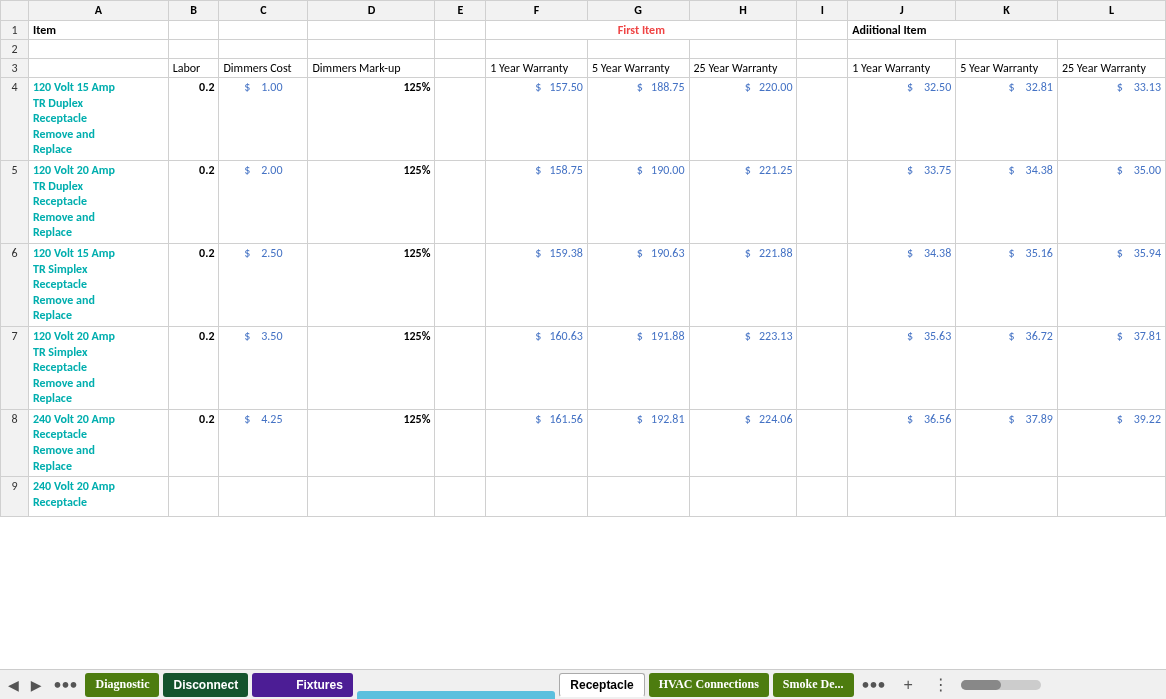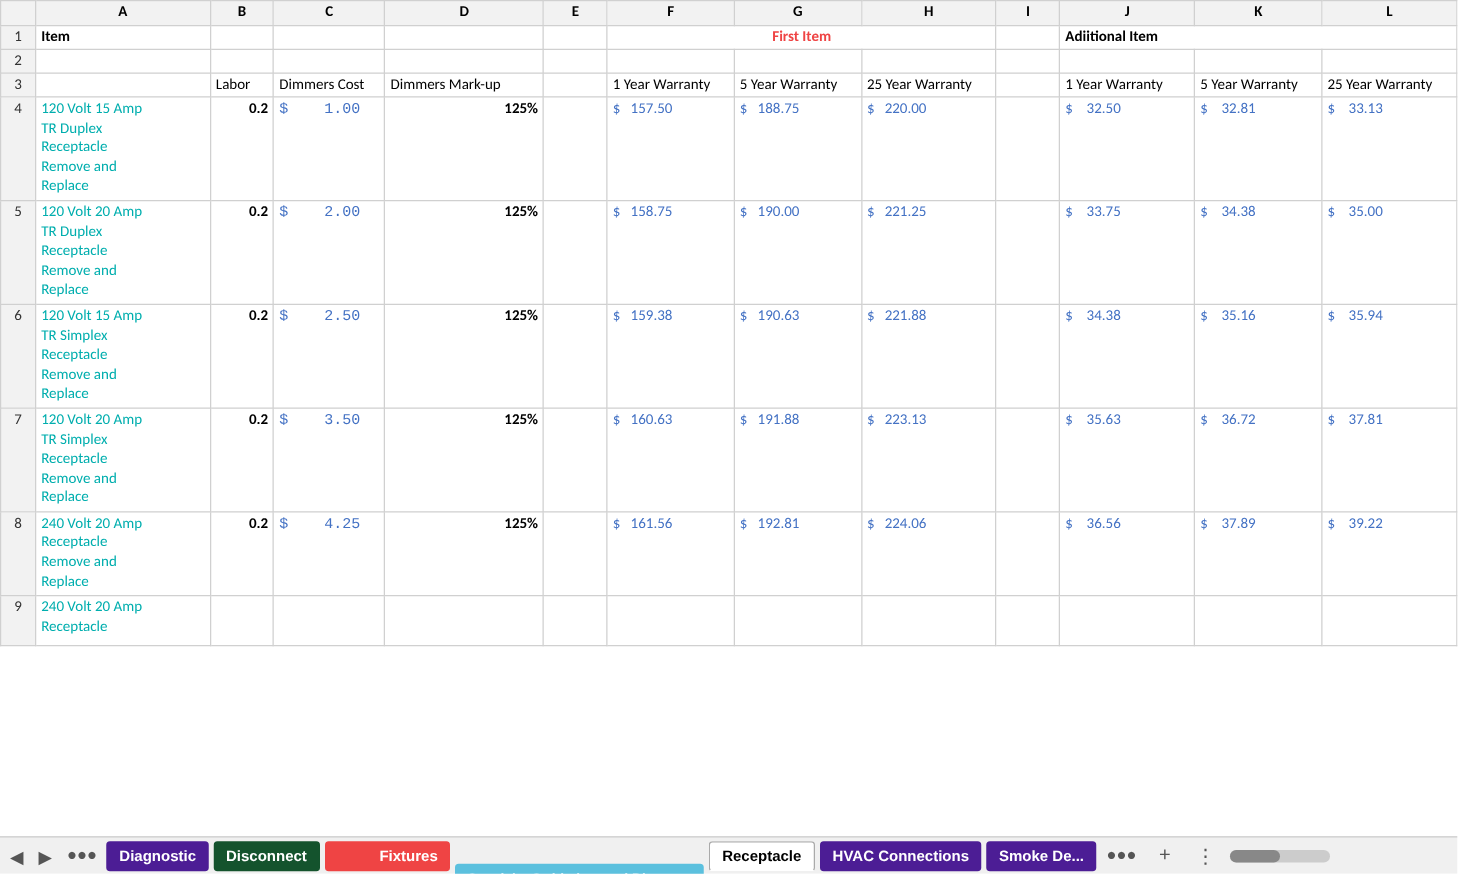--- a/index.html
+++ b/index.html
@@ -103,48 +103,47 @@
       height: 24px;
       padding: 0 10px;
       border-radius: 3px;
       cursor: pointer;
       font-size: 12px;
       color: #fff;
       font-weight: bold;
       border: none;
     }
 
-    .tab.green { background: #4c1d95; }
+    .tab.green { background: #4d7c0f; font-family: Liberation Serif, serif; }
     .tab.red { background: #14532d; }
-    .tab.blue-tab { background: #ef4444; padding-left: 44px; }
+    .tab.blue-tab { background: #4c1d95; padding-left: 44px; }
     .tab.teal { background: #5bc0de; }
     .tab.active-tab { background: #fff; color: #000; border: 1px solid #ccc; font-weight: bold; }
     .tab.add-btn { background: none; color: #555; font-size: 16px; border: none; cursor: pointer; font-weight: normal; }
 
     .scroll-area {
       flex: 1;
       overflow-y: auto;
       overflow-x: auto;
     }
 
     .item-cell {
       color: #00AEAE;
-      font-weight: normal;
+      font-weight: bold;
       line-height: 1.3;
     }
 
     .dollar-cell {
       color: #4472C4;
-      text-align: left;
-      font-family: Liberation Mono, monospace;
+      text-align: center;
     }
 
     .formula-value {
       color: #4472C4;
-      text-align: left;
+      text-align: right;
     }
 
     td { font-size: 12px; }
   </style>
 </head>
 <body>
 
 <div class="spreadsheet-container">
   <div class="scroll-area">
     <table class="sheet">

